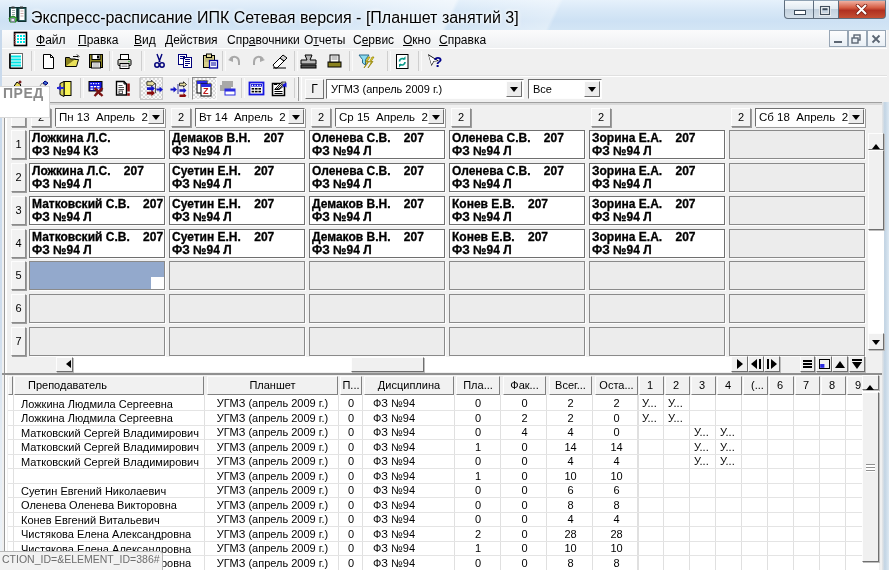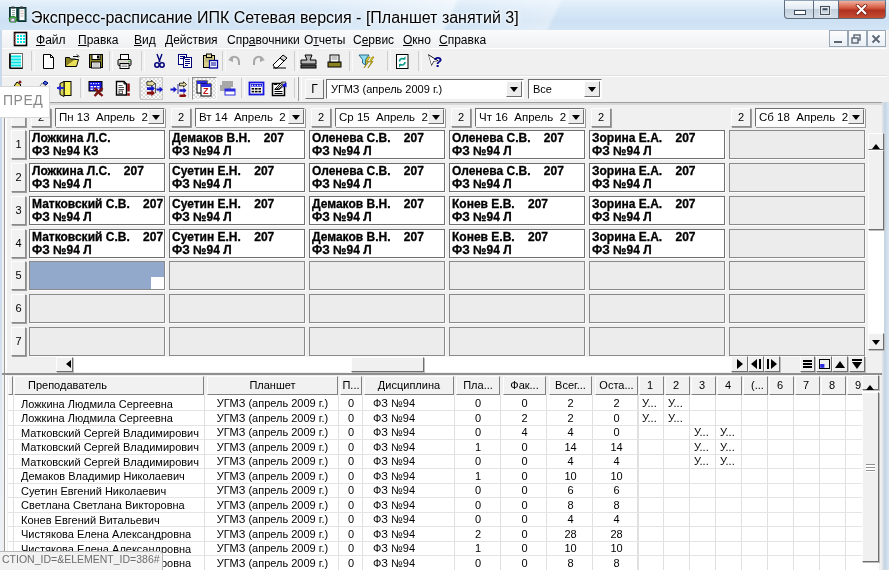--- a/index.html
+++ b/index.html
@@ -328,21 +328,20 @@
 <div class="abs" style="left:2px;top:102px;width:880px;height:2px;background:#d9d9d9;border-top:1px solid #a0a0a0"></div>
 <div class="abs" style="left:4px;top:104px;width:2px;height:466px;background:#fff;border-left:1px solid #9a9a9a"></div>
 <div class="abs hdr2" style="left:11px;top:108px;width:15px;height:19px"></div>
 <div class="abs hdr2" style="left:31px;top:108px;width:20px;height:19px;line-height:17px">2</div>
 <div class="abs datebox" style="left:55px;top:108px;width:110px;height:19px;line-height:17px;padding-left:3px">Пн 13&nbsp; Апрель&nbsp; 2<div class="ddbtn"></div></div>
 <div class="abs hdr2" style="left:171px;top:108px;width:20px;height:19px;line-height:17px">2</div>
 <div class="abs datebox" style="left:195px;top:108px;width:110px;height:19px;line-height:17px;padding-left:3px">Вт 14&nbsp; Апрель&nbsp; 2<div class="ddbtn"></div></div>
 <div class="abs hdr2" style="left:311px;top:108px;width:20px;height:19px;line-height:17px">2</div>
 <div class="abs datebox" style="left:335px;top:108px;width:110px;height:19px;line-height:17px;padding-left:3px">Ср 15&nbsp; Апрель&nbsp; 2<div class="ddbtn"></div></div>
 <div class="abs hdr2" style="left:451px;top:108px;width:20px;height:19px;line-height:17px">2</div>
-<div class="abs datebox" style="left:475px;top:108px;width:110px;height:19px;line-height:17px;padding-left:3px">Чт 16&nbsp; Апрель&nbsp; 2<div class="ddbtn"></div></div>
 <div class="abs hdr2" style="left:591px;top:108px;width:20px;height:19px;line-height:17px">2</div>
 <div class="abs hdr2" style="left:731px;top:108px;width:20px;height:19px;line-height:17px">2</div>
 <div class="abs datebox" style="left:755px;top:108px;width:110px;height:19px;line-height:17px;padding-left:3px">Сб 18&nbsp; Апрель&nbsp; 2<div class="ddbtn"></div></div>
 <div class="abs rowhdr" style="left:11px;top:130px;width:15px;height:29px;line-height:27px">1</div>
 <div class="abs rowhdr" style="left:11px;top:163px;width:15px;height:29px;line-height:27px">2</div>
 <div class="abs rowhdr" style="left:11px;top:196px;width:15px;height:29px;line-height:27px">3</div>
 <div class="abs rowhdr" style="left:11px;top:229px;width:15px;height:29px;line-height:27px">4</div>
 <div class="abs rowhdr" style="left:11px;top:261px;width:15px;height:29px;line-height:27px">5</div>
 <div class="abs rowhdr" style="left:11px;top:294px;width:15px;height:29px;line-height:27px">6</div>
 <div class="abs rowhdr" style="left:11px;top:327px;width:15px;height:29px;line-height:27px">7</div>
@@ -506,39 +505,38 @@
 <div class="abs brow" style="left:207px;top:455.0px;width:131px;text-align:center">УГМЗ (апрель 2009 г.)</div>
 <div class="abs brow" style="left:340px;top:455.0px;width:22px;text-align:center">0</div>
 <div class="abs brow" style="left:373px;top:455.0px">ФЗ №94</div>
 <div class="abs brow" style="left:456px;top:455.0px;width:44px;text-align:center">0</div>
 <div class="abs brow" style="left:503px;top:455.0px;width:43px;text-align:center">0</div>
 <div class="abs brow" style="left:549px;top:455.0px;width:43px;text-align:center">4</div>
 <div class="abs brow" style="left:595px;top:455.0px;width:43px;text-align:center">4</div>
 <div class="abs brow" style="left:694px;top:455.0px">У...</div>
 <div class="abs brow" style="left:720px;top:455.0px">У...</div>
 <div class="abs" style="left:8px;top:482.5px;width:854px;height:1px;background:#e4e4e4"></div>
-<div class="abs brow" style="left:21px;top:470.0px;width:183px">Демаков Владимир Николаевич</div>
 <div class="abs brow" style="left:207px;top:469.5px;width:131px;text-align:center">УГМЗ (апрель 2009 г.)</div>
 <div class="abs brow" style="left:340px;top:469.5px;width:22px;text-align:center">0</div>
 <div class="abs brow" style="left:373px;top:469.5px">ФЗ №94</div>
 <div class="abs brow" style="left:456px;top:469.5px;width:44px;text-align:center">1</div>
 <div class="abs brow" style="left:503px;top:469.5px;width:43px;text-align:center">0</div>
 <div class="abs brow" style="left:549px;top:469.5px;width:43px;text-align:center">10</div>
 <div class="abs brow" style="left:595px;top:469.5px;width:43px;text-align:center">10</div>
 <div class="abs" style="left:8px;top:497.0px;width:854px;height:1px;background:#e4e4e4"></div>
 <div class="abs brow" style="left:21px;top:484.5px;width:183px">Суетин Евгений Николаевич</div>
 <div class="abs brow" style="left:207px;top:484.0px;width:131px;text-align:center">УГМЗ (апрель 2009 г.)</div>
 <div class="abs brow" style="left:340px;top:484.0px;width:22px;text-align:center">0</div>
 <div class="abs brow" style="left:373px;top:484.0px">ФЗ №94</div>
 <div class="abs brow" style="left:456px;top:484.0px;width:44px;text-align:center">0</div>
 <div class="abs brow" style="left:503px;top:484.0px;width:43px;text-align:center">0</div>
 <div class="abs brow" style="left:549px;top:484.0px;width:43px;text-align:center">6</div>
 <div class="abs brow" style="left:595px;top:484.0px;width:43px;text-align:center">6</div>
 <div class="abs" style="left:8px;top:511.5px;width:854px;height:1px;background:#e4e4e4"></div>
-<div class="abs brow" style="left:21px;top:499.0px;width:183px">Светлана Светлана Викторовна</div>
+<div class="abs brow" style="left:21px;top:499.0px;width:183px">Оленева Оленева Викторовна</div>
 <div class="abs brow" style="left:207px;top:498.5px;width:131px;text-align:center">УГМЗ (апрель 2009 г.)</div>
 <div class="abs brow" style="left:340px;top:498.5px;width:22px;text-align:center">0</div>
 <div class="abs brow" style="left:373px;top:498.5px">ФЗ №94</div>
 <div class="abs brow" style="left:456px;top:498.5px;width:44px;text-align:center">0</div>
 <div class="abs brow" style="left:503px;top:498.5px;width:43px;text-align:center">0</div>
 <div class="abs brow" style="left:549px;top:498.5px;width:43px;text-align:center">8</div>
 <div class="abs brow" style="left:595px;top:498.5px;width:43px;text-align:center">8</div>
 <div class="abs" style="left:8px;top:526.0px;width:854px;height:1px;background:#e4e4e4"></div>
 <div class="abs brow" style="left:21px;top:513.5px;width:183px">Конев Евгений Витальевич</div>
 <div class="abs brow" style="left:207px;top:513.0px;width:131px;text-align:center">УГМЗ (апрель 2009 г.)</div>
@@ -575,15 +573,15 @@
 <div class="abs brow" style="left:503px;top:556.5px;width:43px;text-align:center">0</div>
 <div class="abs brow" style="left:549px;top:556.5px;width:43px;text-align:center">8</div>
 <div class="abs brow" style="left:595px;top:556.5px;width:43px;text-align:center">8</div>
 
 <div class="abs" style="left:862px;top:375px;width:17px;height:195px;background:#fff"></div>
 <div class="abs sbtn" style="left:862px;top:375px;width:17px;height:15px"></div>
 <div class="abs" style="left:866px;top:381px;width:0;height:0;border:4px solid transparent;border-bottom:5px solid #000"></div>
 <div class="abs sbtn" style="left:862px;top:392px;width:17px;height:170px"></div>
 <div class="abs" style="left:866px;top:464px;width:9px;height:8px;background:repeating-linear-gradient(#909090 0 1px,#fff 1px 3px)"></div>
 <div class="abs" style="left:0px;top:86px;width:50px;height:32px;background:#fff;border:1px solid #d8d8d8;border-left:none;box-sizing:border-box"></div>
-<div class="abs" style="left:3px;top:92px;font-size:14px;font-weight:normal;color:#8a8a8a;letter-spacing:0.5px">ПРЕД</div>
+<div class="abs" style="left:3px;top:85px;font-size:14px;font-weight:bold;color:#8a8a8a;letter-spacing:0.5px">ПРЕД</div>
 <div class="abs" style="left:0px;top:551px;width:163px;height:19px;background:#f2f2f2;border:1px solid #b8b8b8;border-left:none;border-bottom:none;border-radius:0 3px 0 0;box-sizing:border-box"></div>
 <div class="abs" style="left:2px;top:553px;font-size:10.5px;color:#6e6e6e">CTION_ID=&amp;ELEMENT_ID=386#</div>
 </div>
 </body></html>

